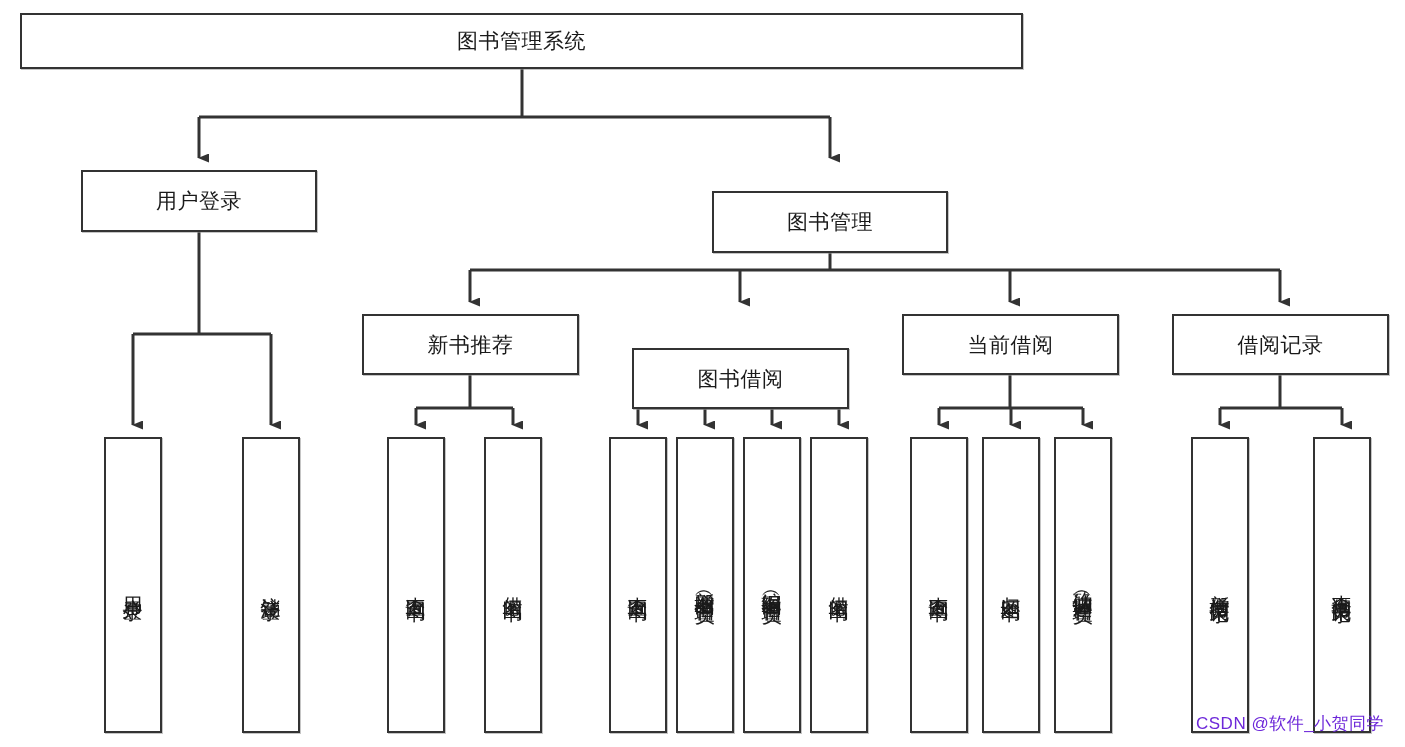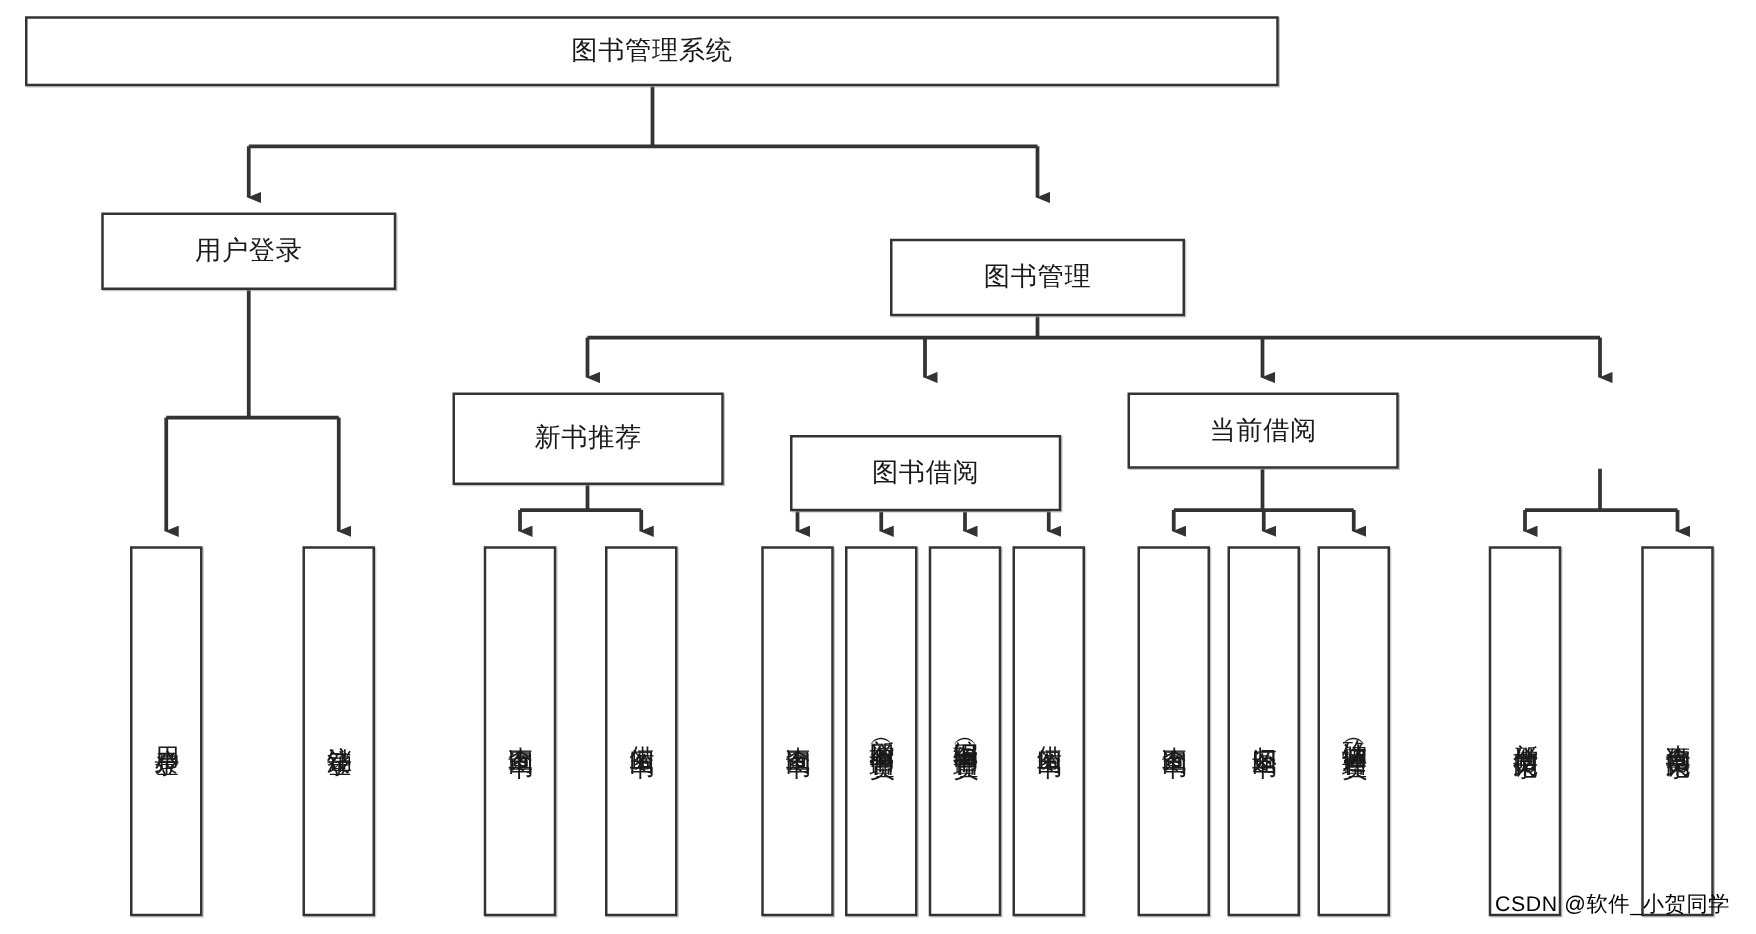--- a/index.html
+++ b/index.html
@@ -44,21 +44,21 @@
   .node-box.vertical .node-label {
     writing-mode: vertical-rl;
     text-orientation: upright;
     font-size: 20px;
     letter-spacing: 2px;
     line-height: 1;
     white-space: normal;
   }
   .watermark {
     position: absolute;
-    color: #000000;
+    color: #6d28d9;
     font-size: 17px;
     white-space: nowrap;
     letter-spacing: 0.5px;
   }
 </style>
 </head>
 <body>
 
 <div id="canvas">
 
@@ -128,28 +128,31 @@
     <span class="node-label">图书管理系统</span>
   </div>
 
   <div class="node-box" style="left:81px; top:170px; width:236px; height:62px;">
     <span class="node-label">用户登录</span>
   </div>
   <div class="node-box" style="left:712px; top:170px; width:236px; height:62px;margin-top:21px;">
     <span class="node-label">图书管理</span>
   </div>
 
-  <div class="node-box" style="left:362px; top:314px; width:217px; height:74px;">
+  <div class="node-box" style="left:362px; top:314px; width:217px; height:61px;">
     <span class="node-label">新书推荐</span>
   </div>
   <div class="node-box" style="left:632px; top:314px; width:217px; height:61px;margin-top:34px;">
     <span class="node-label">图书借阅</span>
   </div>
   <div class="node-box" style="left:902px; top:314px; width:217px; height:61px;">
     <span class="node-label">当前借阅</span>
+  </div>
+  <div class="node-box" style="left:1172px; top:314px; width:217px; height:61px;">
+    <span class="node-label">借阅记录</span>
   </div>
 
   <div class="node-box vertical" style="left:104px; top:437px; width:58px; height:296px;">
     <span class="node-label">用户登录</span>
   </div>
   <div class="node-box vertical" style="left:242px; top:437px; width:58px; height:296px;">
     <span class="node-label">注销登录</span>
   </div>
   <div class="node-box vertical" style="left:387px; top:437px; width:58px; height:296px;">
     <span class="node-label">查询图书</span>

